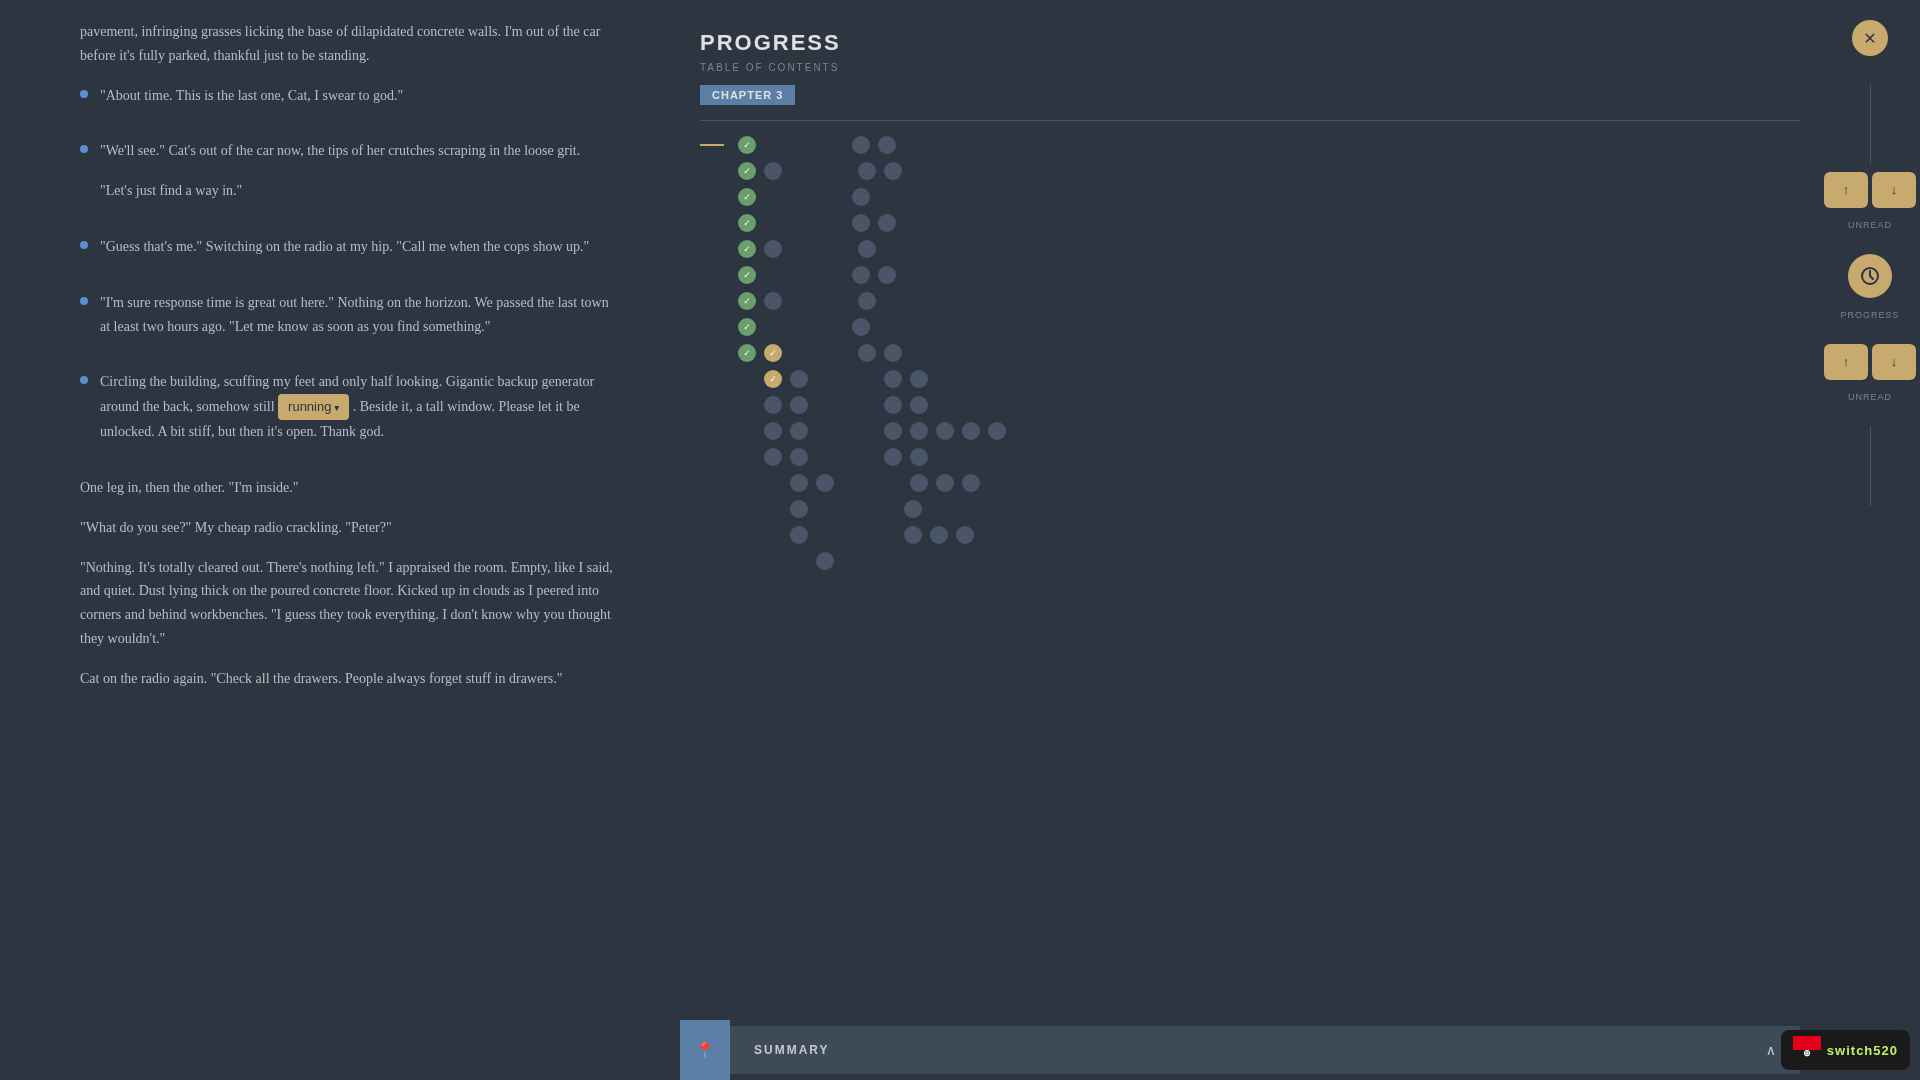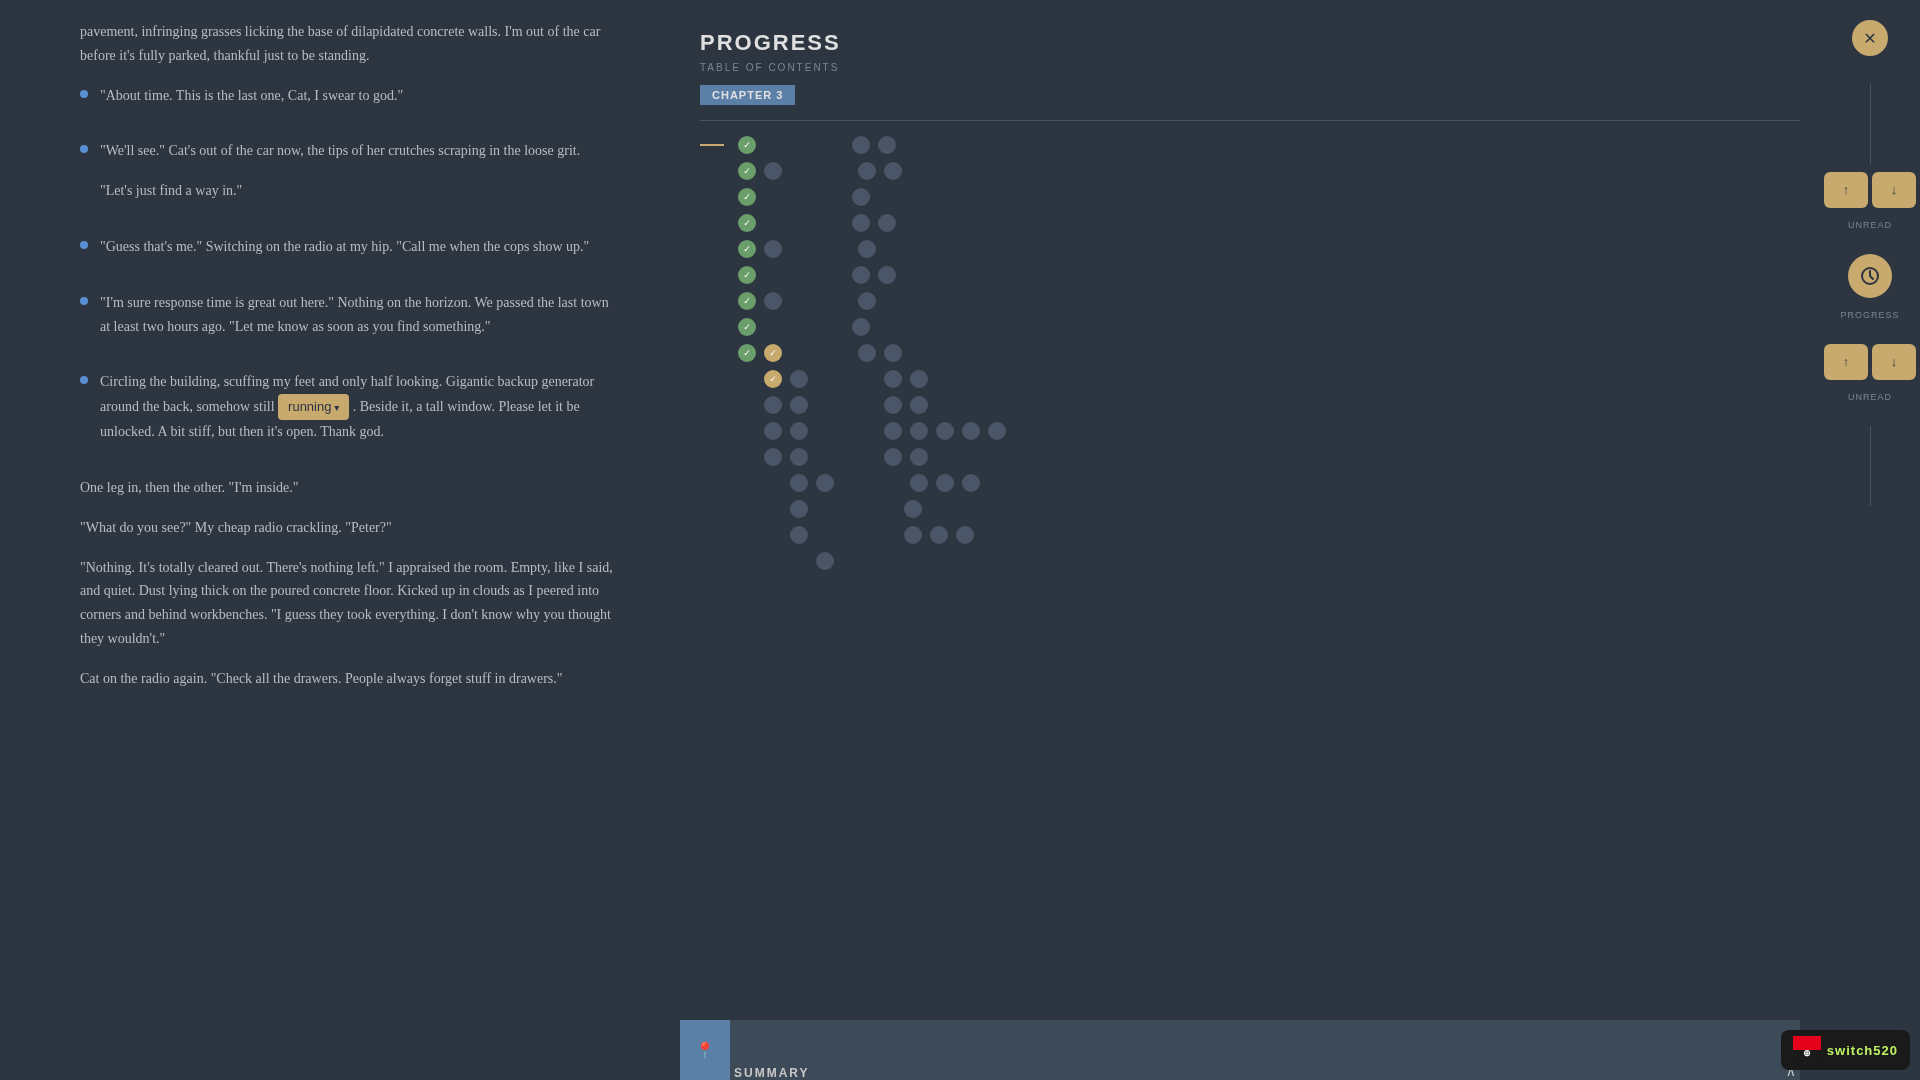--- a/index.html
+++ b/index.html
@@ -176,25 +176,25 @@
       background-color: #5b7fa6;
       display: flex;
       align-items: center;
       justify-content: center;
       font-size: 16px;
       color: #e0e0e0;
     }
 
     .summary-content {
       flex: 1;
-      height: 60px;
+      height: 48px;
       background-color: #3d4a58;
       display: flex;
-      align-items: flex-end;
-      padding: 0 4px;
+      align-items: center;
+      padding: 0 24px;
       justify-content: space-between;
     }
 
     .summary-text {
       font-family: Arial, sans-serif;
       font-size: 12px;
       letter-spacing: 2px;
       color: #c8c8c8;
       font-weight: bold;
     }

